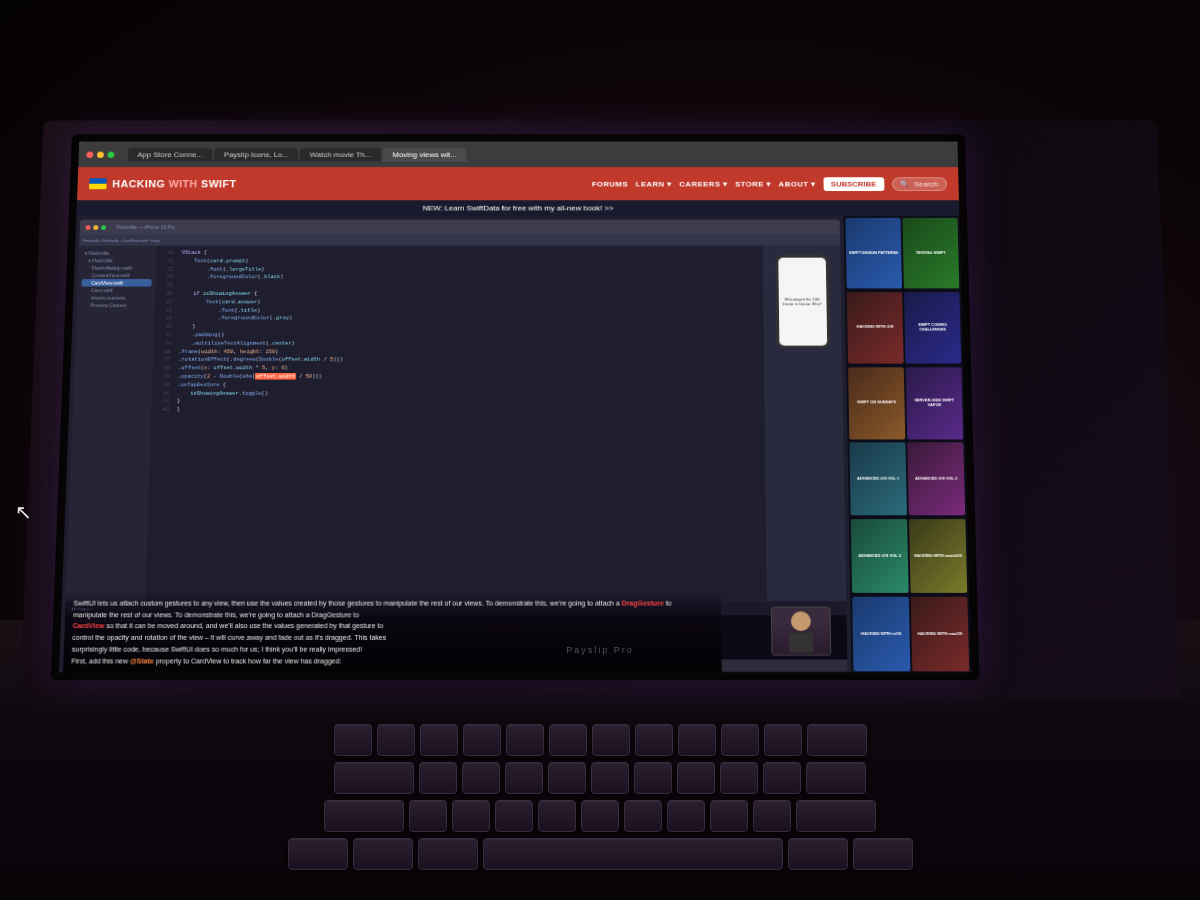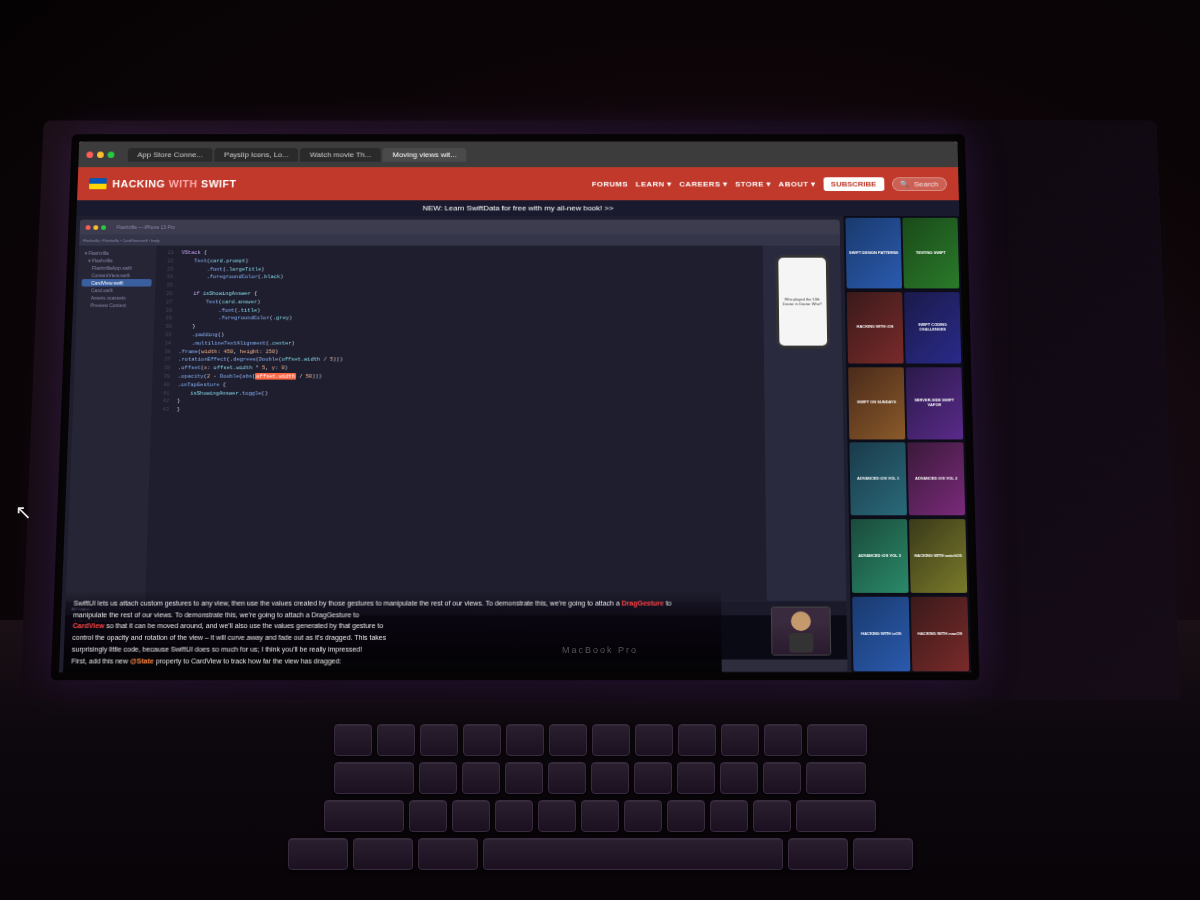--- a/index.html
+++ b/index.html
@@ -568,21 +568,21 @@
       <div class="key wide"></div>
       <div class="key wide"></div>
       <div class="key space"></div>
       <div class="key wide"></div>
       <div class="key wide"></div>
     </div>
   </div>
 </div>
 
 <div class="macbook-label">
-  <span>MacBook Pro</span>
+  <span>Payslip Pro</span>
 </div>
 
 <div class="screen-glow"></div>
 
 <div class="laptop-body">
 
   <div class="screen-bezel">
 
     <div class="website-screen">
 

